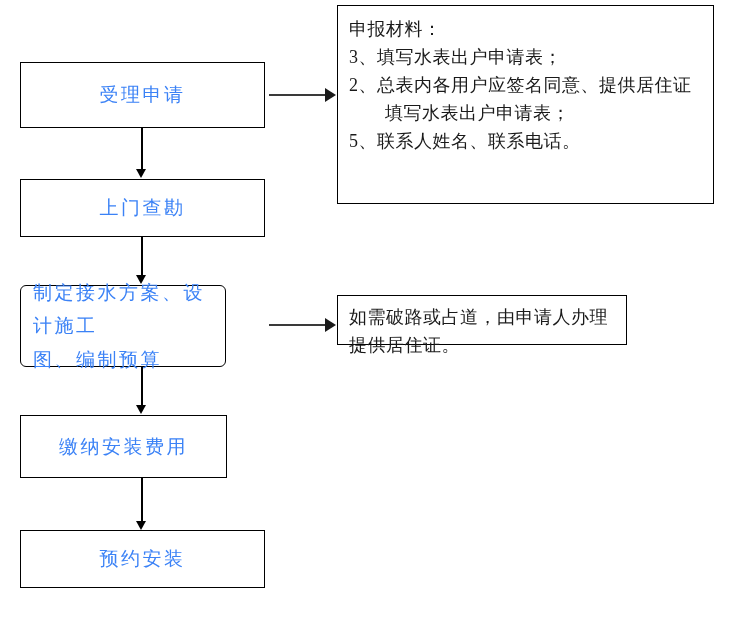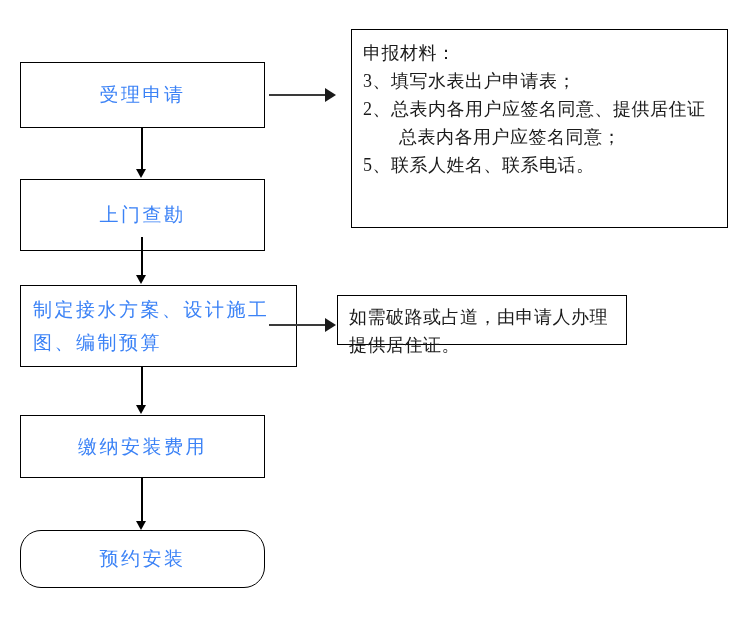--- a/index.html
+++ b/index.html
@@ -89,34 +89,34 @@
 </style>
 </head>
 <body>
 
 <div id="canvas">
 
   <div class="flow-box" style="left:20px; top:62px; width:245px; height:66px;">
     <span>受理申请</span>
   </div>
 
-  <div class="flow-box" style="left:20px; top:179px; width:245px; height:72px;">
+  <div class="flow-box" style="left:20px; top:179px; width:245px; height:58px;">
     <span>上门查勘</span>
   </div>
 
-  <div class="flow-box left-align" style="left:20px; top:285px; width:277px; height:82px;">
+  <div class="flow-box left-align" style="left:20px; top:285px; width:206px; height:82px;border-radius:6px;">
     <span style="white-space:pre-line;">制定接水方案、设计施工
 图、编制预算</span>
   </div>
 
-  <div class="flow-box" style="left:20px; top:415px; width:245px; height:63px;">
+  <div class="flow-box" style="left:20px; top:415px; width:207px; height:63px;">
     <span>缴纳安装费用</span>
   </div>
 
-  <div class="flow-box" style="left:20px; top:530px; width:245px; height:58px;border-radius:21px;">
+  <div class="flow-box" style="left:20px; top:530px; width:245px; height:58px;">
     <span>预约安装</span>
   </div>
 
   <div class="v-line" style="left:141px; top:128px; height:42px;"></div>
   <div class="v-arrowhead" style="left:136px; top:169px;"></div>
 
   <div class="v-line" style="left:141px; top:237px; height:39px;"></div>
   <div class="v-arrowhead" style="left:136px; top:275px;"></div>
 
   <div class="v-line" style="left:141px; top:367px; height:40px;"></div>
@@ -124,26 +124,26 @@
 
   <div class="v-line" style="left:141px; top:478px; height:44px;"></div>
   <div class="v-arrowhead" style="left:136px; top:521px;"></div>
 
   <div class="h-line" style="left:269px; top:94px; width:58px;"></div>
   <div class="h-arrowhead" style="left:325px; top:88px;"></div>
 
   <div class="h-line" style="left:269px; top:324px; width:58px;"></div>
   <div class="h-arrowhead" style="left:325px; top:318px;"></div>
 
-  <div class="note-box" style="left:351px; top:5px; width:377px; height:199px;margin-top:24px;">
+  <div class="note-box" style="left:337px; top:5px; width:377px; height:199px;">
     <div class="note-inner">
       <div class="note-line">申报材料：</div>
       <div class="note-line">3、填写水表出户申请表；</div>
       <div class="note-line">2、总表内各用户应签名同意、提供居住证</div>
-      <div class="note-line indent">总表内各用户应签名同意；</div>
+      <div class="note-line indent">填写水表出户申请表；</div>
       <div class="note-line">5、联系人姓名、联系电话。</div>
     </div>
   </div>
 
   <div class="note-box" style="left:337px; top:295px; width:290px; height:50px;">
     <div class="note-inner" style="padding-top:7px;">
       <div class="note-line">如需破路或占道，由申请人办理</div>
       <div class="note-line">提供居住证。</div>
     </div>
   </div>

